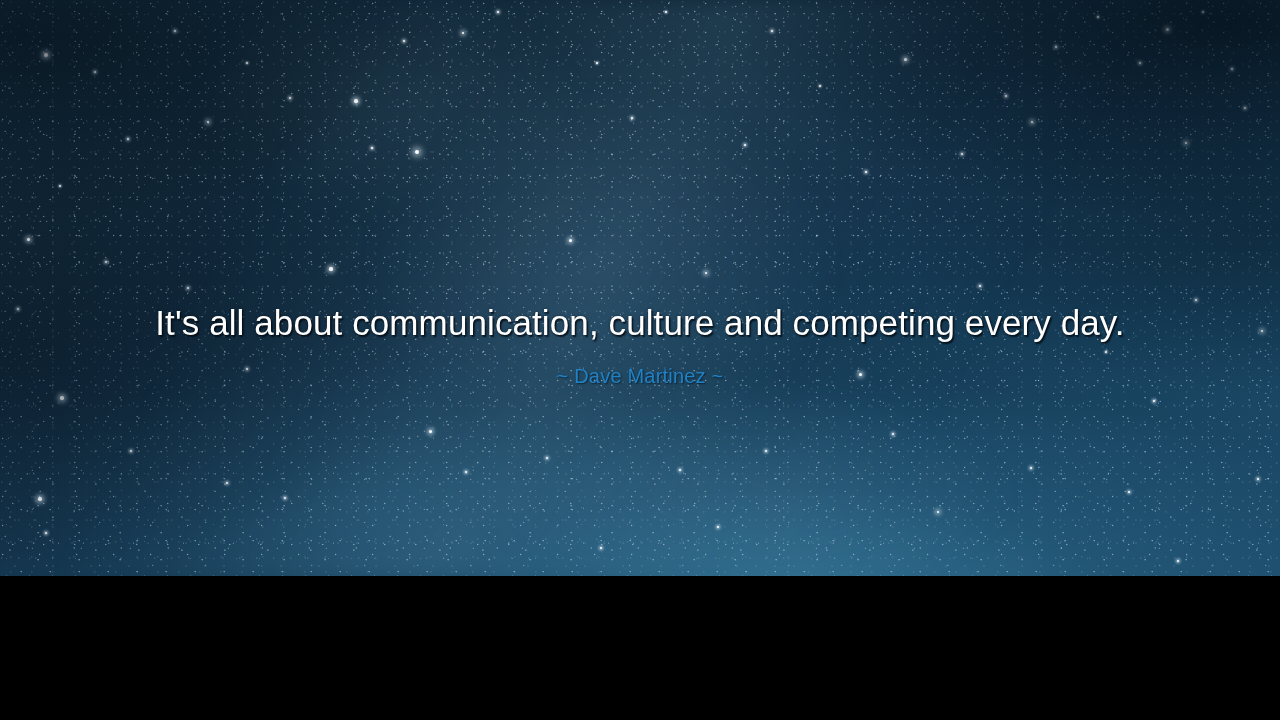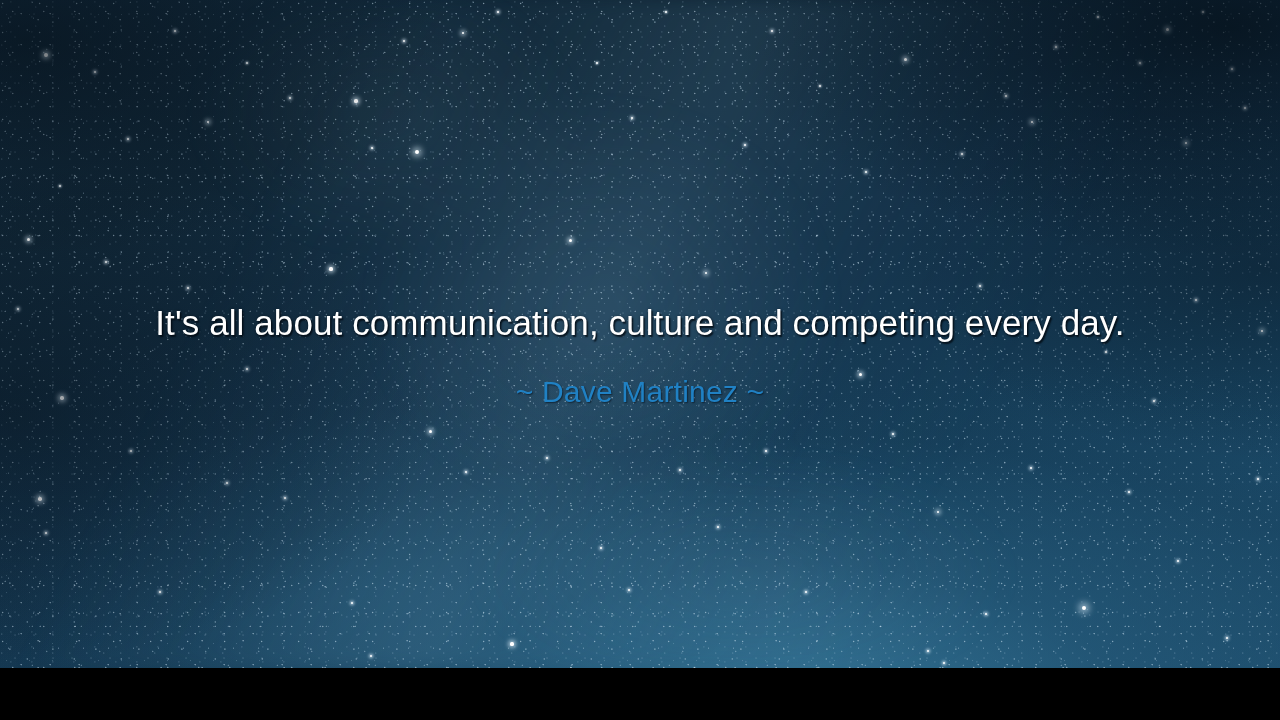--- a/index.html
+++ b/index.html
@@ -4,21 +4,21 @@
 <title>Quote Slide</title>
 <style>
   html, body {
     margin: 0;
     padding: 0;
     background: #000;
   }
   #stage {
     position: relative;
     width: 1280px;
-    height: 668px;
+    height: 576px;
     overflow: hidden;
     font-family: "Liberation Sans", sans-serif;
     background-color: #12283a;
   }
 
   
   .sky-layer {
     position: absolute;
     inset: 0;
     pointer-events: none;
@@ -105,23 +105,23 @@
     font-size: 35px;
     line-height: 45px;
     font-weight: 400;
     letter-spacing: 0.1px;
     white-space: nowrap;
     text-shadow: 1.5px 1.5px 1.5px rgba(2,10,18,0.80),
                  0 0 3px rgba(2,10,18,0.45);
   }
   #quote-author {
     display: block;
-    margin-top: 28px;
+    margin-top: 12px;
     color: #2081c4;
-    font-size: 30px;
+    font-size: 20px;
     line-height: 38px;
     font-weight: 400;
     letter-spacing: 0.2px;
     white-space: nowrap;
     text-shadow: 1px 1px 1.5px rgba(2,10,18,0.55);
   }
 </style>
 </head>
 <body>
 

